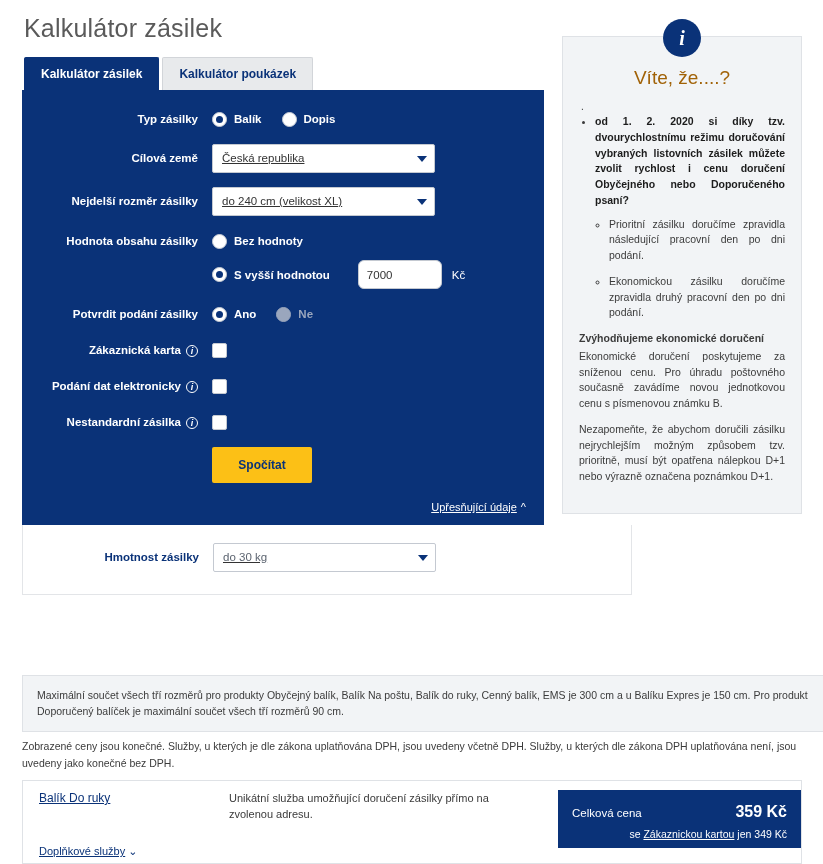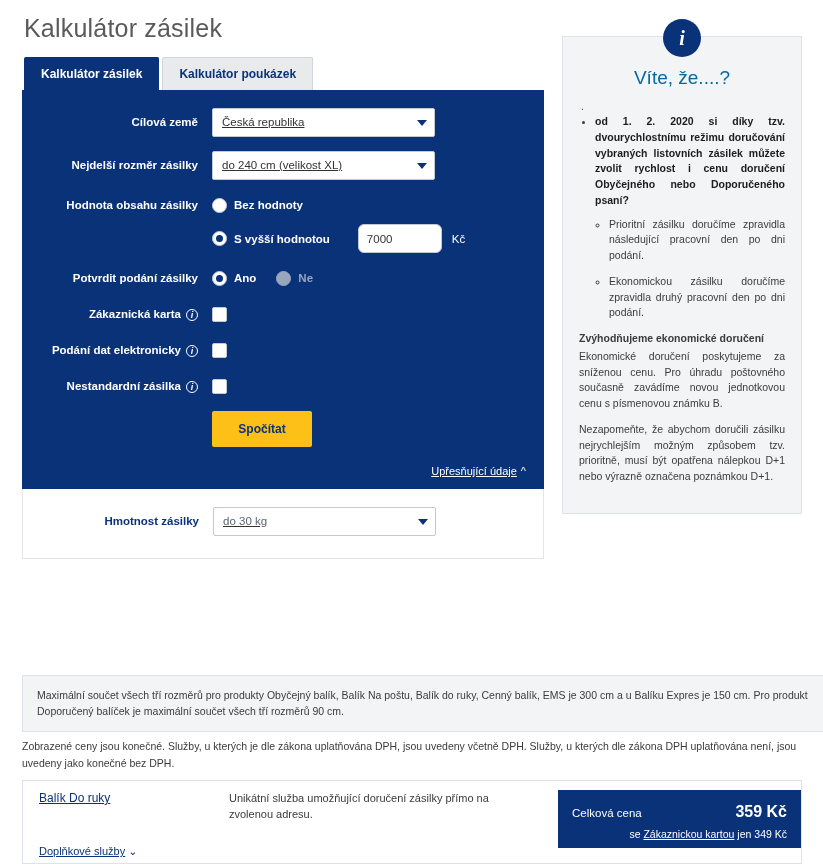--- a/index.html
+++ b/index.html
@@ -184,21 +184,21 @@
     font-size: 11px;
     text-decoration: underline;
     cursor: pointer;
   }
   .refine-link .arrow { text-decoration: none; display: inline-block; margin-left: 4px; }
 
   .white-panel {
     background: #ffffff;
     border: 1px solid #e3e5e8;
     border-top: none;
-    width: 522px;
+    width: 610px;
     padding: 18px 0 22px 0;
   }
   .white-panel .form-label { color: #0a3278; }
 
   .select-box.grey { color: #5c6470; }
 
   
   .info-box {
     position: absolute;
     left: 562px; top: 36px;
@@ -217,21 +217,21 @@
     color: #ffffff;
     font-size: 20px;
     font-weight: bold;
     font-style: italic;
     text-align: center;
     line-height: 38px;
     font-family: "Liberation Serif", serif;
   }
   .info-title {
     text-align: center;
-    color: #0369a1;
+    color: #a16207;
     font-size: 19px;
     margin: 4px 0 12px 0;
     font-weight: normal;
   }
   .info-box ul { margin: 0 0 10px 0; padding-left: 16px; }
   .info-box li { margin-bottom: 10px; }
   .info-box ul ul { margin-top: 8px; padding-left: 14px; list-style: circle; }
   .info-text {
     font-size: 10.5px;
     line-height: 1.5;
@@ -322,20 +322,29 @@
 
     <h1 class="page-title">Kalkulátor zásilek</h1>
 
     <div class="tabs">
       <div class="tab active">Kalkulátor zásilek</div>
       <div class="tab">Kalkulátor poukázek</div>
     </div>
 
     <div class="blue-panel">
 
+      <div class="form-row">
+        <div class="form-label">Typ zásilky</div>
+        <div class="form-field">
+          <span class="radio checked"></span>
+          <span class="radio-label">Balík</span>
+          <span class="radio"></span>
+          <span class="radio-label">Dopis</span>
+        </div>
+      </div>
 
       <div class="form-row">
         <div class="form-label">Cílová země</div>
         <div class="form-field">
           <div class="select-wrap wide">
             <div class="select-box">Česká republika</div>
             <span class="caret">
               <svg viewBox="0 0 10 6" width="10" height="6">
                   <path d="M0 0 L5 6 L10 0 Z" fill="#0a3278"></path>
                 </svg>

